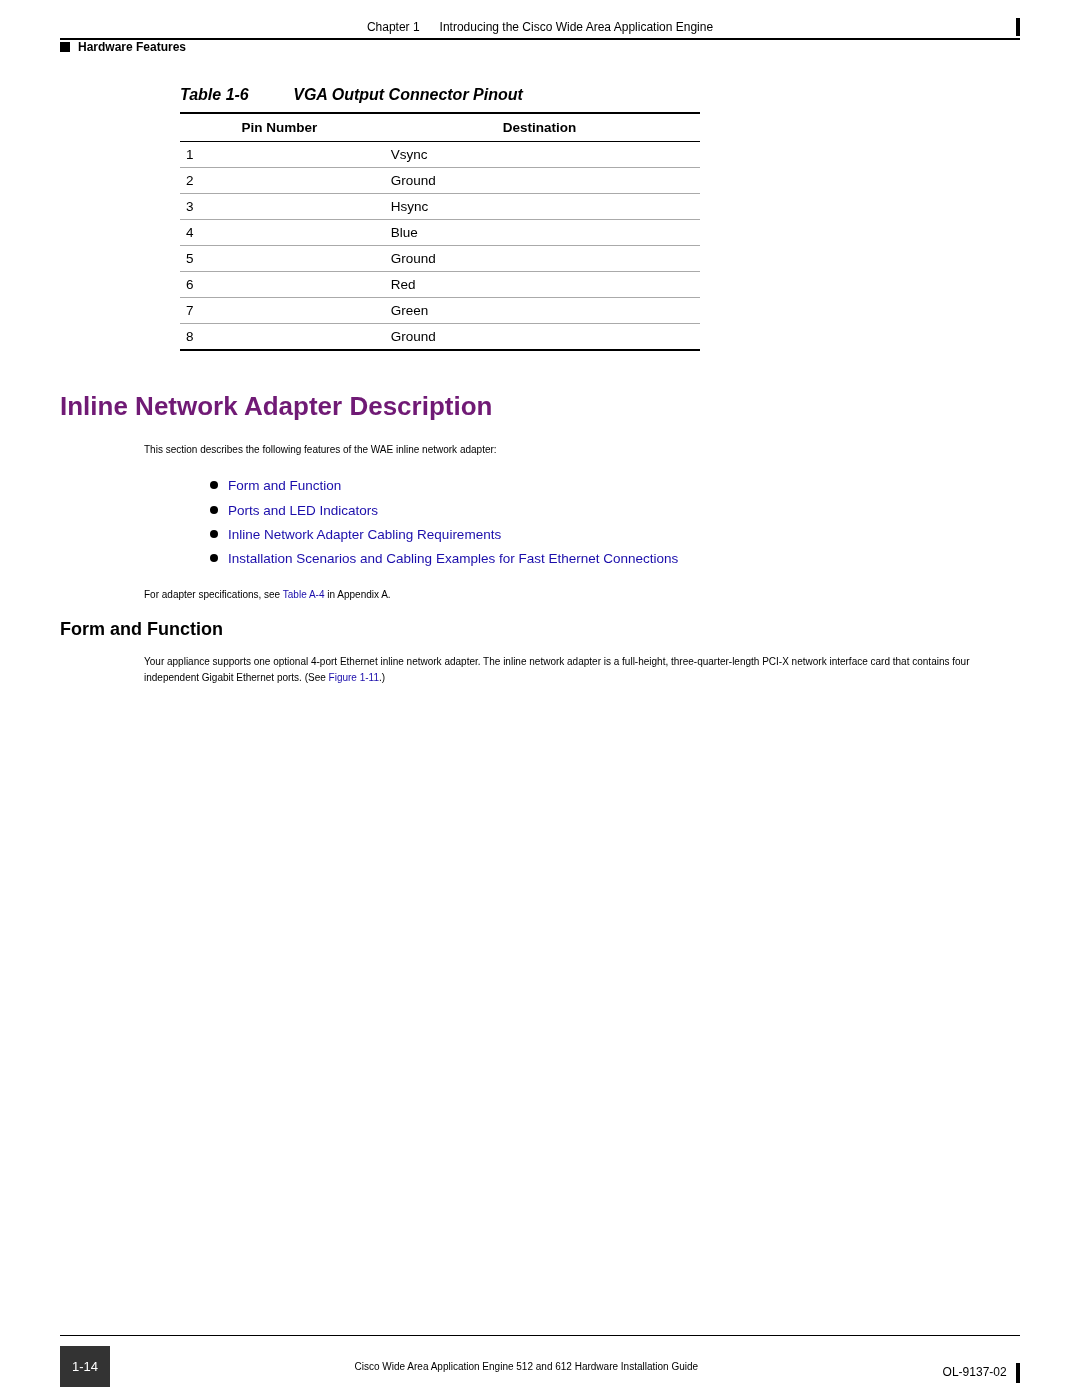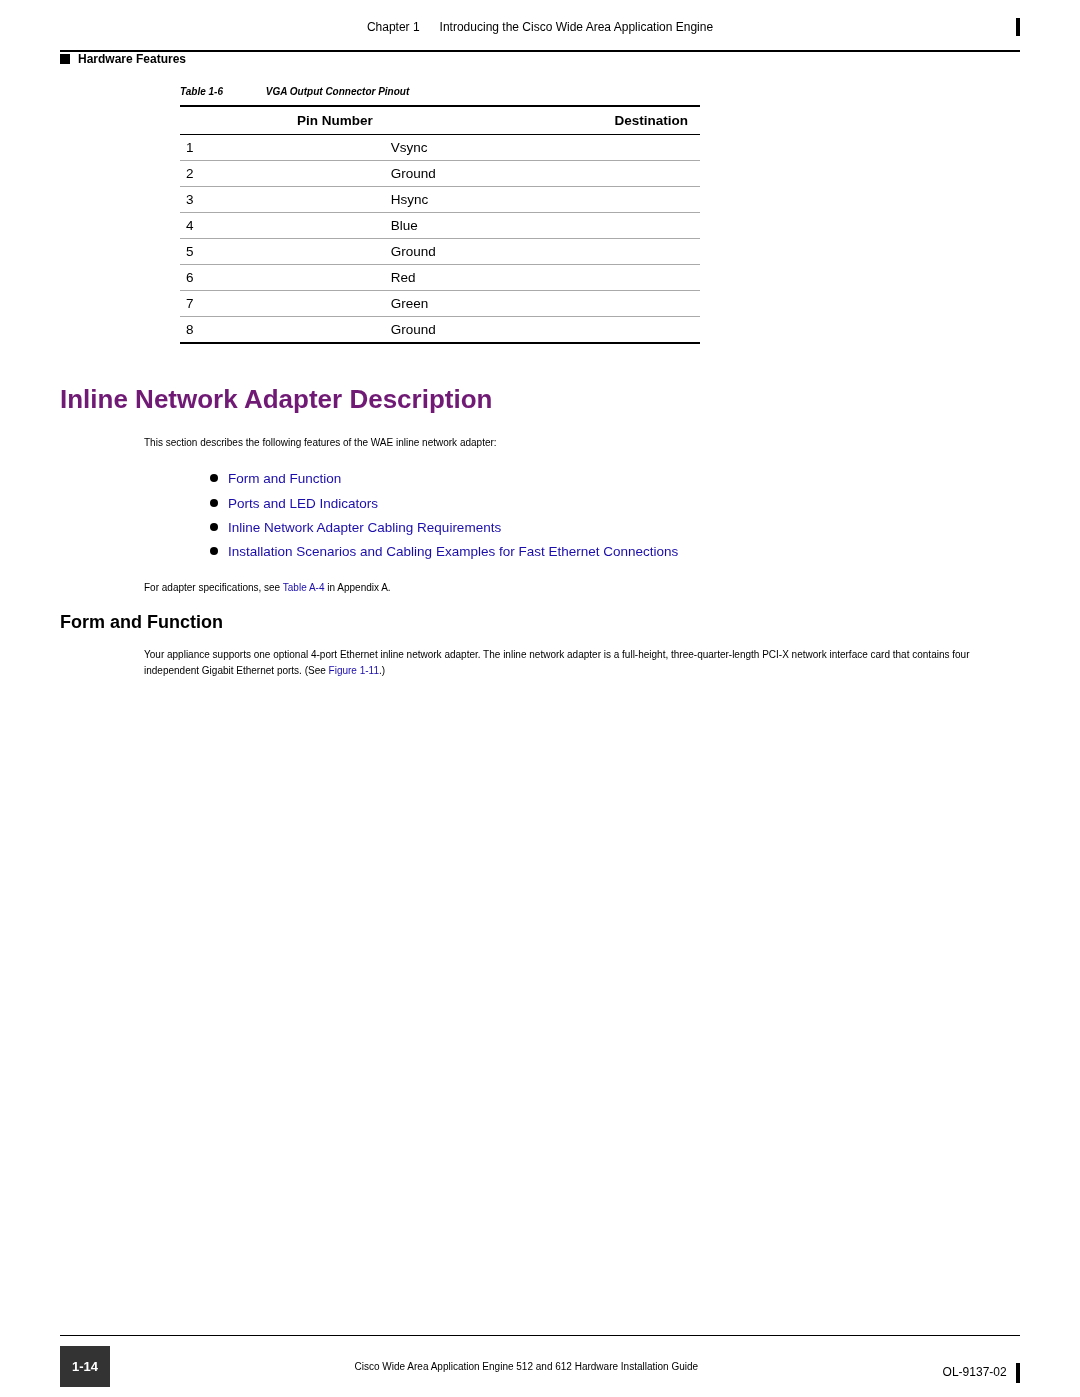--- a/index.html
+++ b/index.html
@@ -19,21 +19,21 @@
       background: #fff;
       position: relative;
       padding: 0;
     }
 
     
     .top-header {
       display: flex;
       justify-content: center;
       align-items: center;
-      padding: 18px 60px 14px 60px;
+      padding: 18px 60px 2px 60px;
       border-bottom: none;
     }
 
     .top-header-left {
       flex: 1;
       font-size: 12px;
       color: #000;
     }
 
     .top-header-center {
@@ -79,43 +79,44 @@
 
     
     .table-section {
       margin-left: 120px;
       margin-bottom: 40px;
     }
 
     .table-caption {
       font-style: italic;
       font-weight: bold;
-      font-size: 10px;
+      font-size: 16px;
       margin-bottom: 8px;
+      margin-top: 12px;
     }
 
     .table-caption-label {
       font-style: italic;
       font-weight: bold;
     }
 
     .table-caption-title {
       font-style: italic;
       font-weight: bold;
       margin-left: 40px;
     }
 
     .data-table {
       width: 520px;
       border-collapse: collapse;
       font-size: 13.5px;
     }
 
     .data-table th {
-      text-align: right;
+      text-align: center;
       font-weight: bold;
       padding: 6px 12px 6px 6px;
       border-top: 2px solid #000;
       border-bottom: 1px solid #000;
       font-size: 13.5px;
     }
 
     .data-table td {
       padding: 5px 12px 5px 6px;
       border-bottom: 1px solid #aaa;
@@ -209,21 +210,21 @@
       display: flex;
       justify-content: space-between;
       align-items: center;
       padding: 10px 60px;
     }
 
     .footer-page-box {
       background: #333;
       color: #fff;
       font-size: 13px;
-      font-weight: bold;
+      font-weight: normal;
       padding: 13px 10px;
       min-width: 50px;
       text-align: center;
     }
 
     .footer-center-text {
       font-size: 10px;
       color: #000;
       text-align: center;
       flex: 1;

